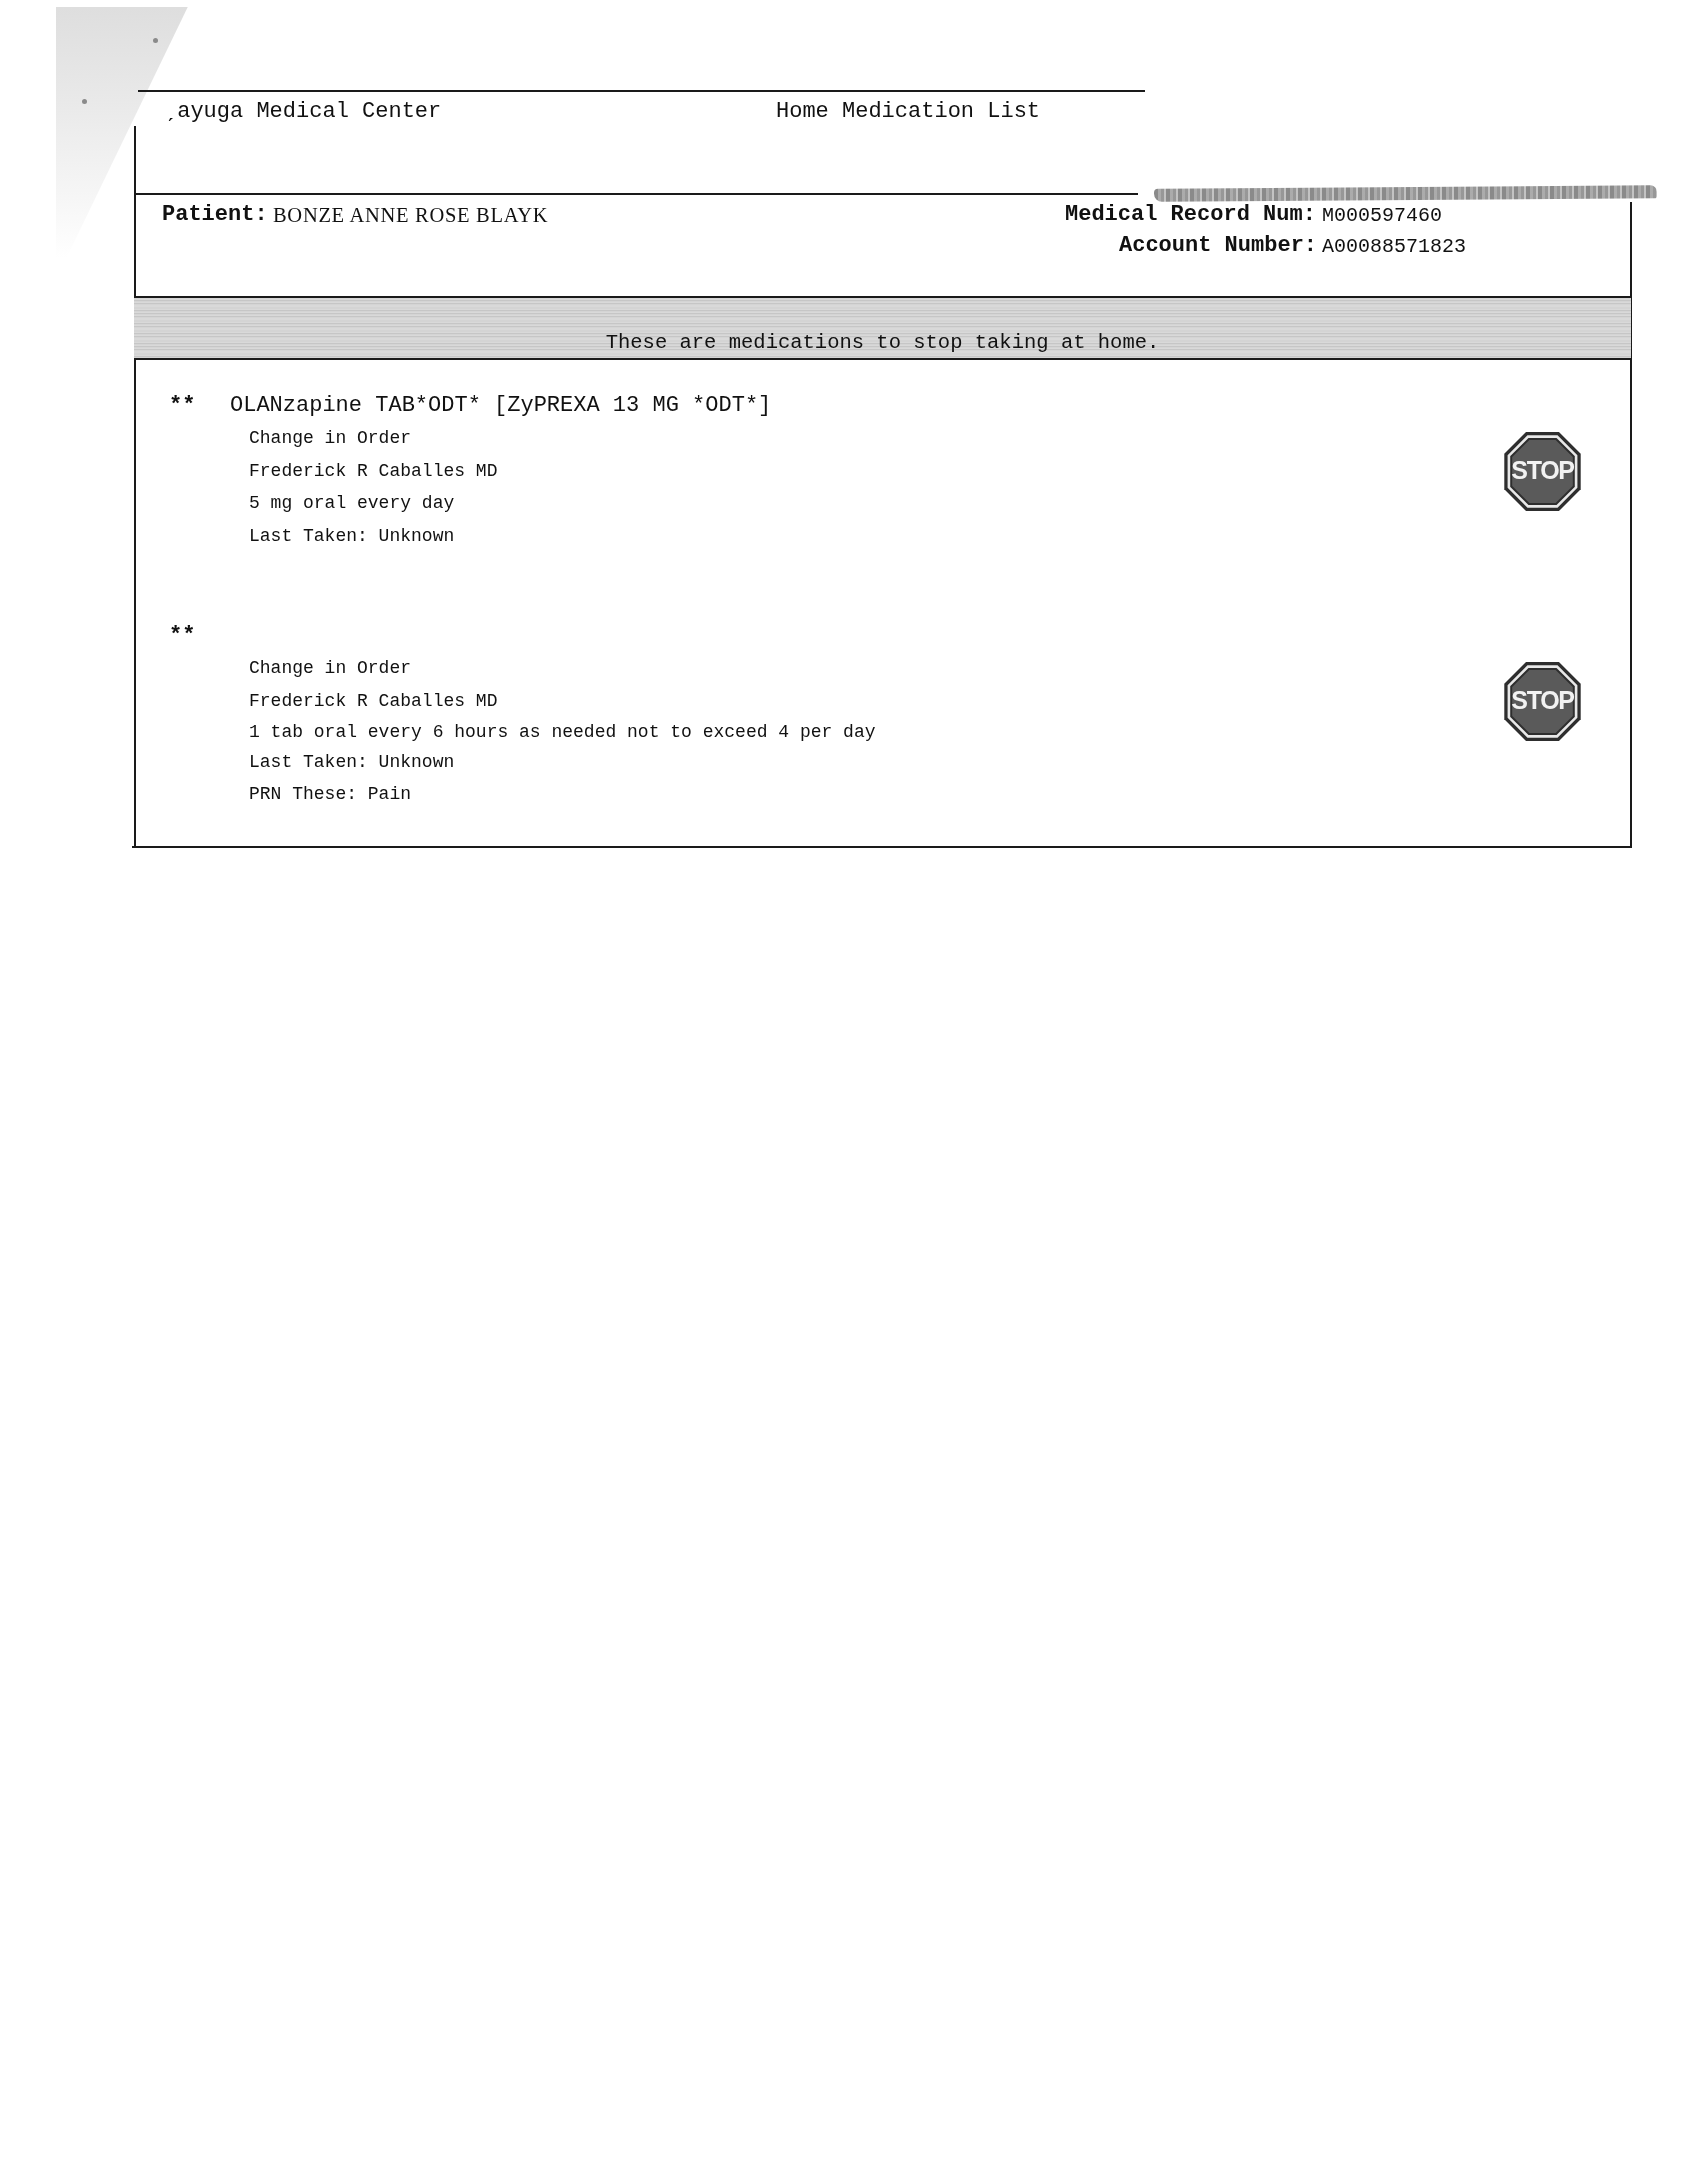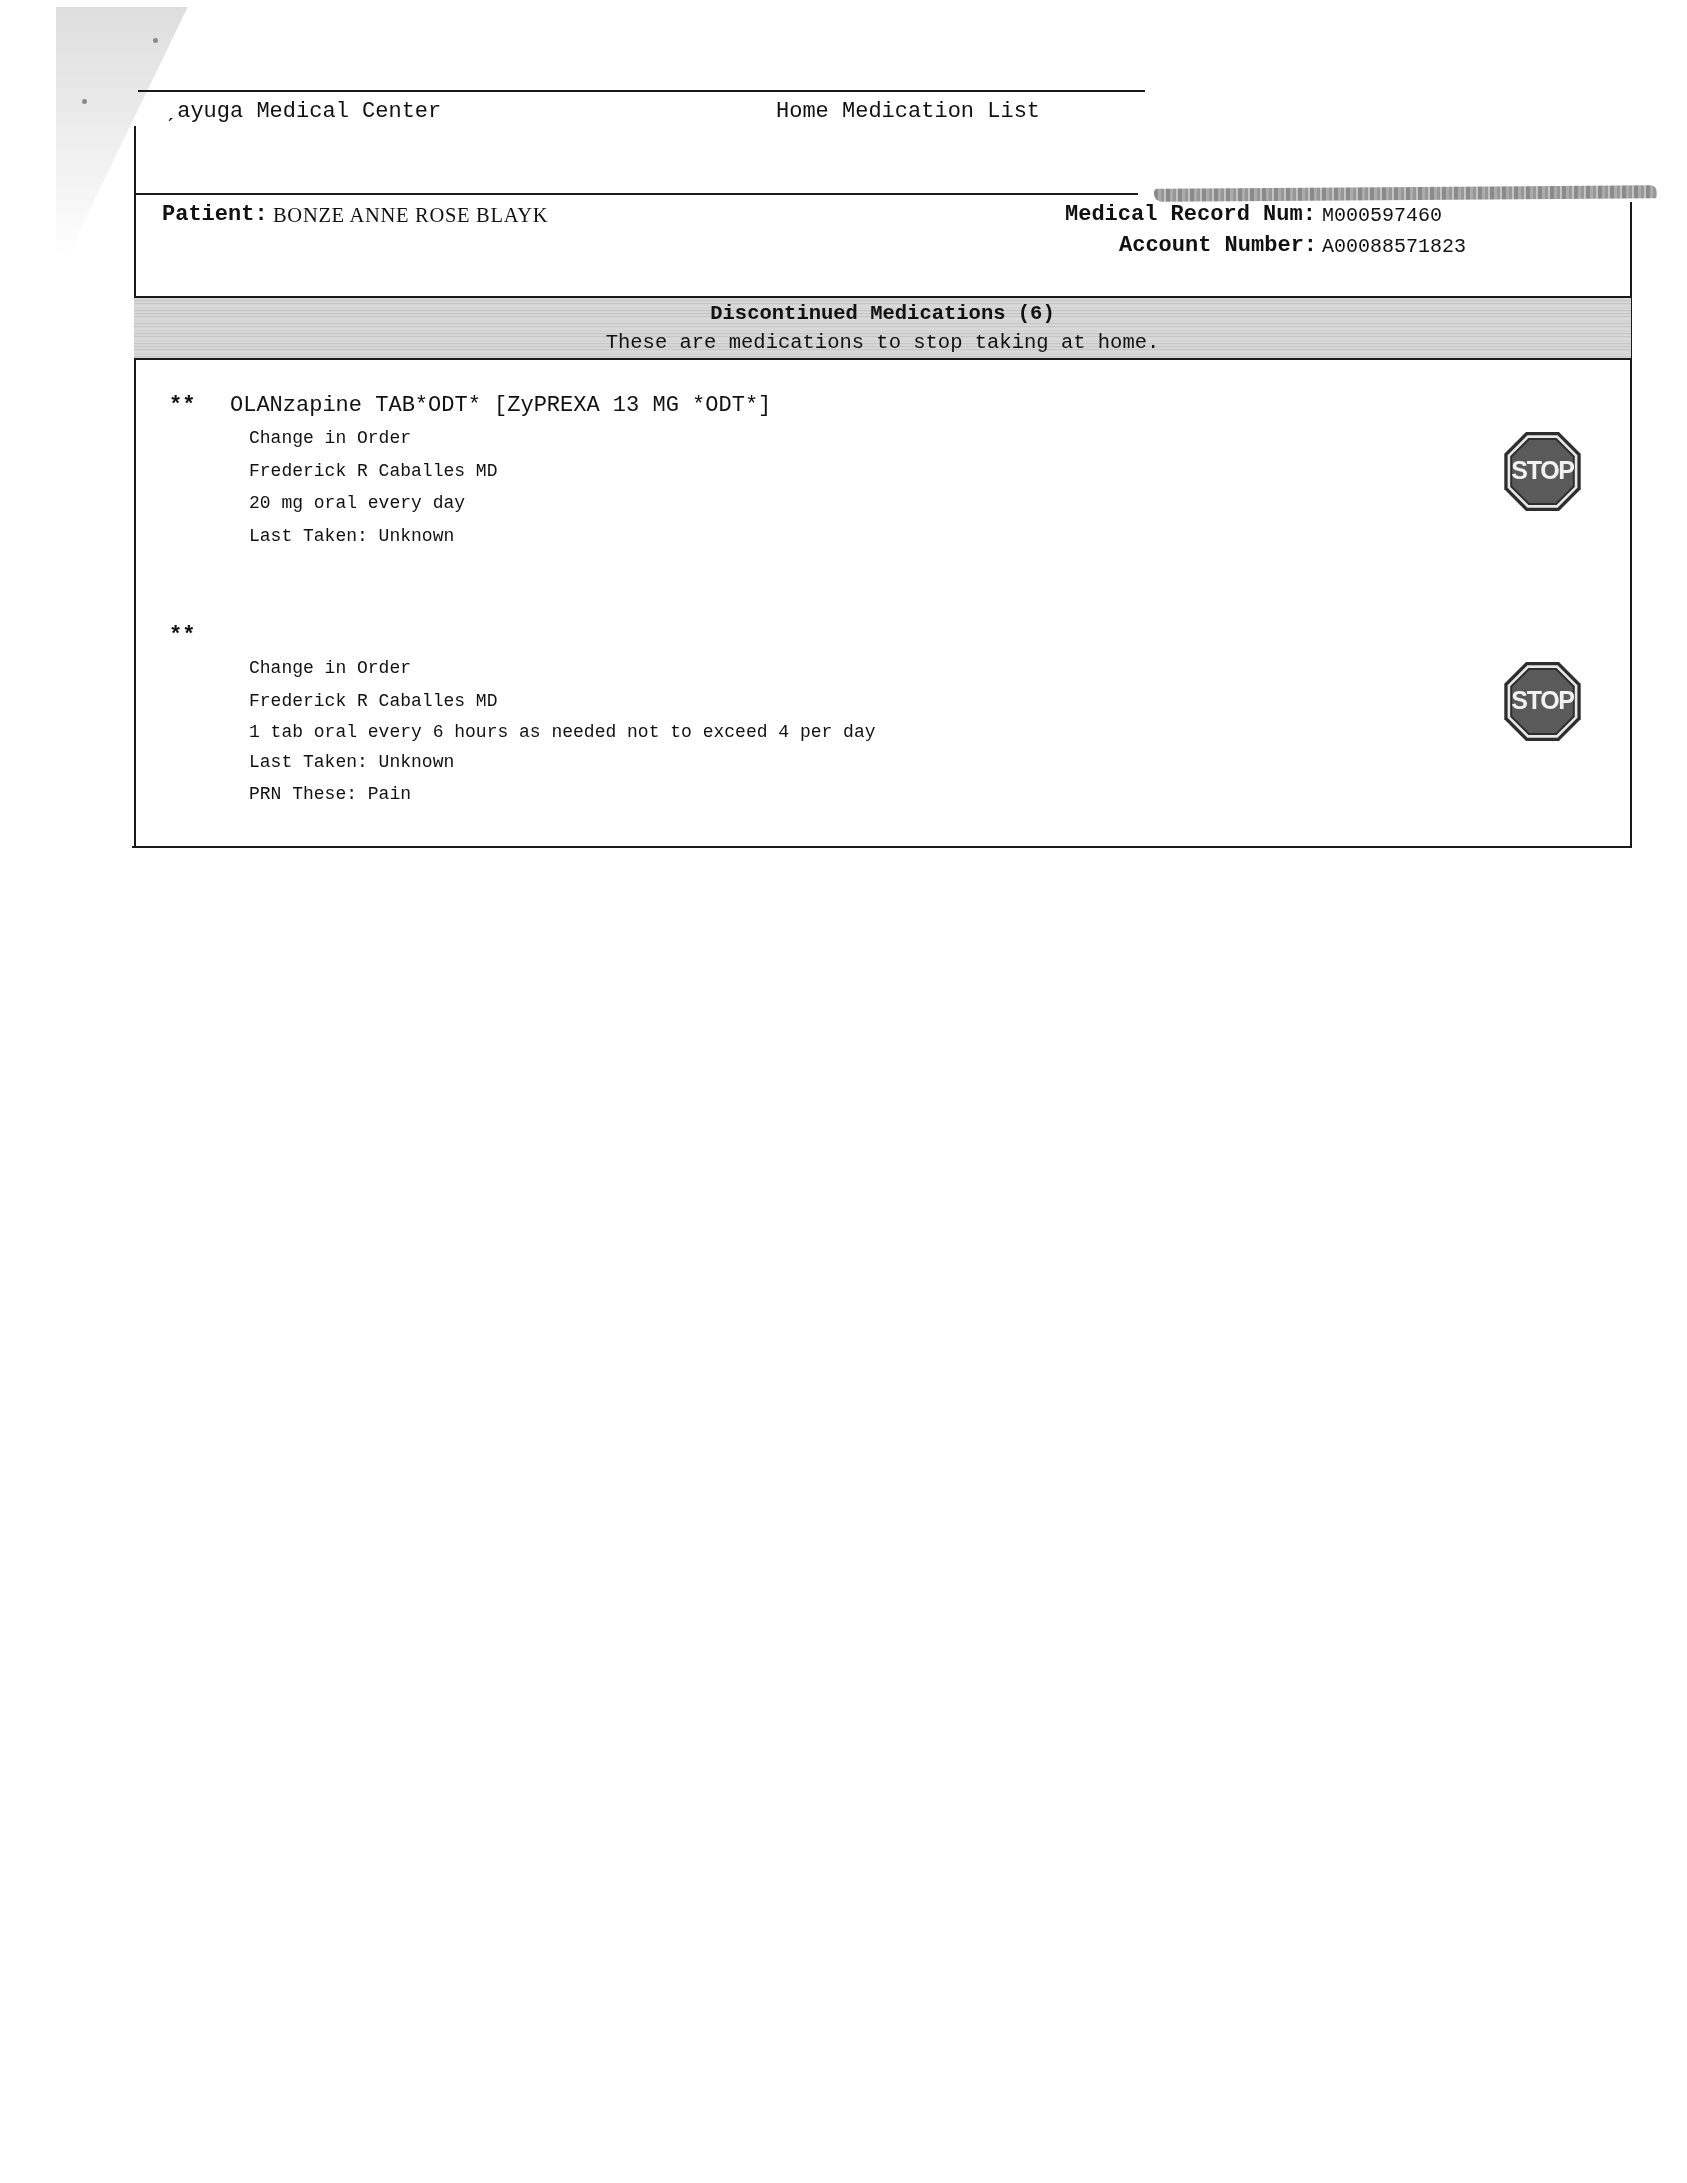--- a/index.html
+++ b/index.html
@@ -142,30 +142,29 @@
 <div class="txt bold" style="left:138px;top:202px;">Patient:</div>
 <div class="txt value" style="left:249px;top:202px;">BONZE ANNE ROSE BLAYK</div>
 
 <div class="txt bold" style="left:1041px;top:202px;">Medical Record Num:</div>
 <div class="txt value-mono" style="left:1298px;top:203px;">M000597460</div>
 
 <div class="txt bold" style="left:1095px;top:233px;">Account Number:</div>
 <div class="txt value-mono" style="left:1298px;top:234px;">A00088571823</div>
 
 <div class="band">
-  <div class="band-title t1">Discontinued Medications (6)</div>
   <div class="band-title t2">These are medications to stop taking at home.</div>
 </div>
 
 <div class="med-block" style="top:393px;height:159px;">
   <div class="med-stars">**</div>
   <div class="med-name">OLANzapine TAB*ODT* [ZyPREXA 13 MG *ODT*]</div>
   <div class="med-line" style="top:32px;">Change in Order</div>
   <div class="med-line" style="top:65px;">Frederick R Caballes MD</div>
-  <div class="med-line" style="top:97px;">20 mg oral every day</div>
+  <div class="med-line" style="top:97px;">5 mg oral every day</div>
   <div class="med-line" style="top:130px;">Last Taken: Unknown</div>
 </div>
 <svg class="stop-sign" style="left:1502px;top:430px;" viewBox="0 0 122 126">
   <polygon points="36,3 86,3 119,36 119,90 86,123 36,123 3,90 3,36" fill="#2e2e2e"></polygon>
   <polygon points="39,10 83,10 112,39 112,87 83,116 39,116 10,87 10,39" fill="none" stroke="#e8e8e8" stroke-width="4"></polygon>
   <polygon points="41,15 81,15 107,41 107,85 81,111 41,111 15,85 15,41" fill="#5a5a5a"></polygon>
   <text x="61" y="75" text-anchor="middle" font-family="Liberation Sans, DejaVu Sans, sans-serif" font-weight="bold" font-size="38" fill="#f2f2f2" letter-spacing="-2">STOP</text>
 </svg>
 
 <div class="med-block" style="top:623px;height:192px;">

